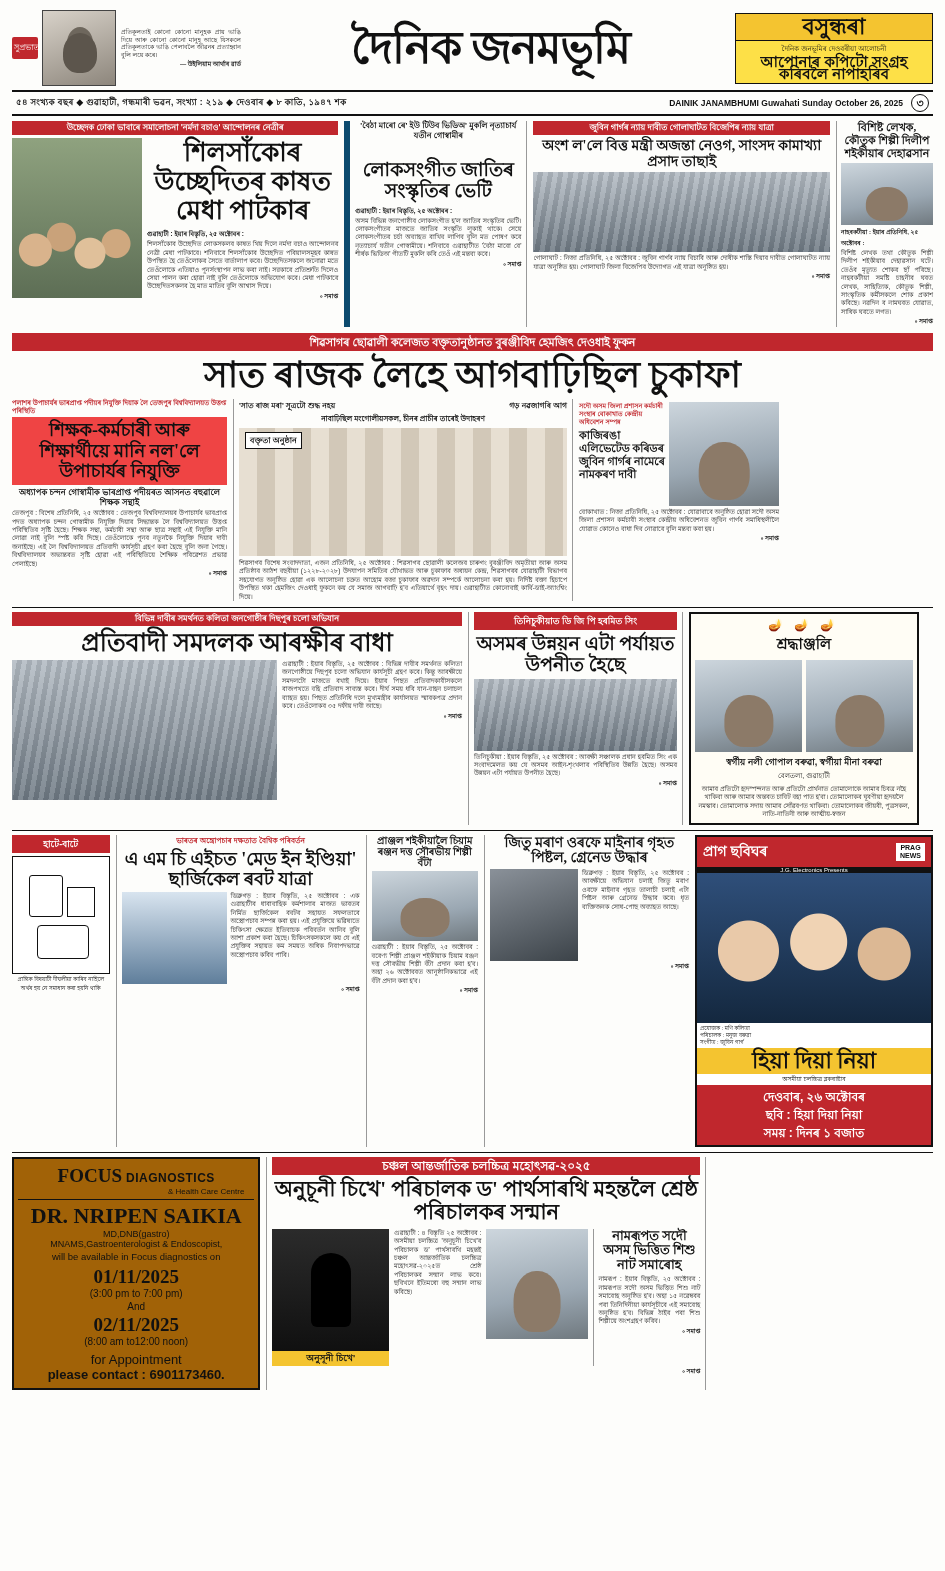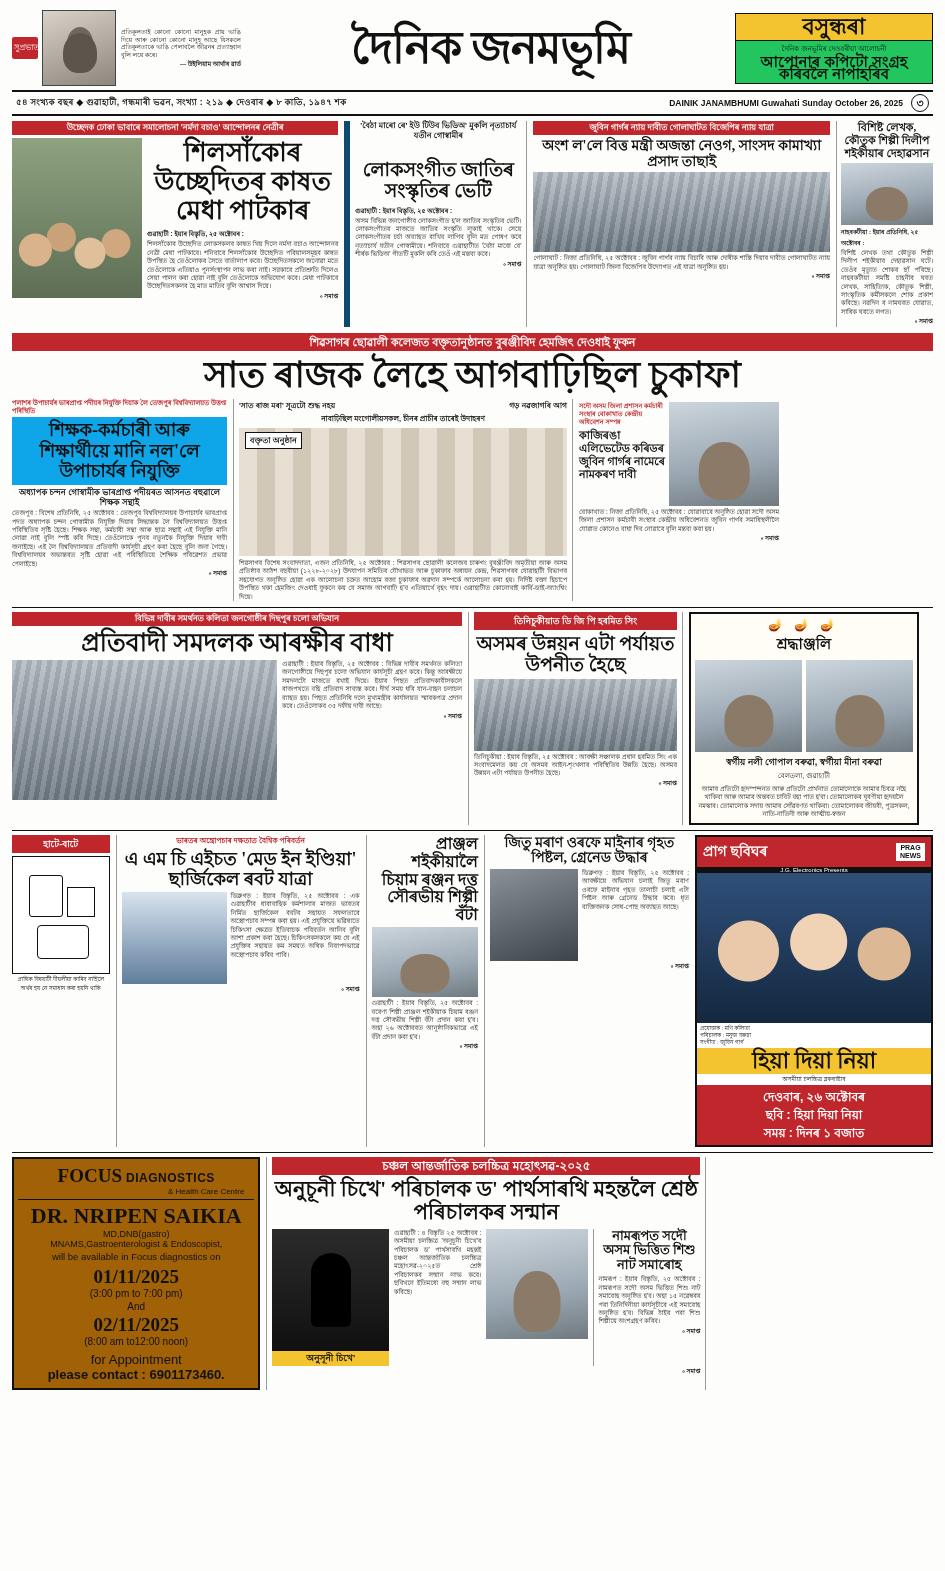--- a/index.html
+++ b/index.html
@@ -69,21 +69,21 @@
     font-family: "Liberation Serif", serif;
     font-weight: bold;
     font-size: 45px;
     letter-spacing: -1px;
     line-height: 1;
   }
   .mast-ad {
     width: 198px;
     border: 1px solid #111;
     text-align: center;
-    background: #22c55e;
+    background: #fde047;
   }
   .mast-ad .t1 {
     background: #f4c430;
     font-family: "Liberation Serif", serif;
     font-weight: bold;
     font-size: 22px;
     line-height: 26px;
     border-bottom: 1px solid #111;
   }
   .mast-ad .t2 { font-size: 7px; padding: 2px 0 1px; }
@@ -182,21 +182,21 @@
   
   .mega {
     font-family: "Liberation Serif", serif;
     font-weight: bold;
     font-size: 36px;
     text-align: center;
     line-height: 1.05;
     padding: 6px 0 4px;
   }
   .green-head {
-    background: #0ea5e9;
+    background: #ef4444;
     font-family:"Liberation Serif", serif;
     font-weight: bold;
     text-align:center;
     font-size: 18px;
     line-height: 1.15;
     padding: 3px 2px;
   }
   .obit {
     border: 2px solid #111;
     padding: 4px;
@@ -405,21 +405,21 @@
       <div style="font-size:7.4px;font-weight:bold;text-align:center;color:#c0272d;">ভাৰতৰ অন্ত্ৰোপচাৰ দক্ষতাত বৈশ্বিক পৰিবৰ্তন</div>
       <div class="hl" style="font-size:18px;margin-top:2px;">এ এম চি এইচত 'মেড ইন ইণ্ডিয়া' ছাৰ্জিকেল ৰবট যাত্ৰা</div>
       <div style="display:flex;gap:4px;margin-top:3px;">
         <div class="photo" style="width:105px;height:92px;background:linear-gradient(180deg,#d8e4ef,#5f7e9b);"></div>
         <div class="body-text" style="flex:1">ডিব্ৰুগড় : ইয়াৰ বিস্তৃতি, ২৫ অক্টোবৰ : এক গুৱাহাটীৰ ধাৰাবাহিক কৰ্মশালাৰ মাজত ভাৰতৰ নিৰ্মিত ছাৰ্জিকেল ৰবটৰ সহায়ত সফলতাৰে অস্ত্ৰোপচাৰ সম্পন্ন কৰা হয়। এই প্ৰযুক্তিয়ে ভৱিষ্যতে চিকিৎসা ক্ষেত্ৰত ইতিবাচক পৰিবৰ্তন আনিব বুলি আশা প্ৰকাশ কৰা হৈছে। চিকিৎসকসকলে কয় যে এই প্ৰযুক্তিৰ সহায়ত কম সময়ত অধিক নিৰাপদভাৱে অস্ত্ৰোপচাৰ কৰিব পাৰি।</div>
       </div>
       <div class="end">৹ সমাপ্ত</div>
     </div>
 
     <div style="width:115px;border-left:1px solid #999;padding-left:5px;">
-      <div class="hl" style="font-size:16px;text-align:right;">প্ৰাঞ্জল শইকীয়ালৈ চিয়াম ৰঞ্জন দত্ত সৌৰভীয় শিল্পী বঁটা</div>
+      <div class="hl" style="font-size:10px;">প্ৰাঞ্জল শইকীয়ালৈ চিয়াম ৰঞ্জন দত্ত সৌৰভীয় শিল্পী বঁটা</div>
       <div class="photo portrait" style="height:70px;margin-top:3px;"></div>
       <div class="body-text" style="margin-top:2px;">গুৱাহাটী : ইয়াৰ বিস্তৃতি, ২৫ অক্টোবৰ : বৰেণ্য শিল্পী প্ৰাঞ্জল শইকীয়াক চিয়াম ৰঞ্জন দত্ত সৌৰভীয় শিল্পী বঁটা প্ৰদান কৰা হ'ব। অহা ২৬ অক্টোবৰত আনুষ্ঠানিকভাৱে এই বঁটা প্ৰদান কৰা হ'ব।</div>
       <div class="end">৹ সমাপ্ত</div>
     </div>
 
     <div style="width:210px;border-left:1px solid #999;padding-left:5px;">
       <div class="hl" style="font-size:14px;">জিতু মৰাণ ওৰফে মাইনাৰ গৃহত পিষ্টল, গ্ৰেনেড উদ্ধাৰ</div>
       <div style="display:flex;gap:4px;margin-top:3px;">
         <div class="photo" style="width:88px;height:92px;background:linear-gradient(160deg,#8a9199,#3c4349);"></div>
         <div class="body-text" style="flex:1">ডিব্ৰুগড় : ইয়াৰ বিস্তৃতি, ২৫ অক্টোবৰ : আৰক্ষীয়ে অভিযান চলাই জিতু মৰাণ ওৰফে মাইনাৰ গৃহত তালাচী চলাই এটা পিষ্টল আৰু গ্ৰেনেড উদ্ধাৰ কৰে। ধৃত ব্যক্তিজনক সোধ-পোছ অব্যাহত আছে।</div>

